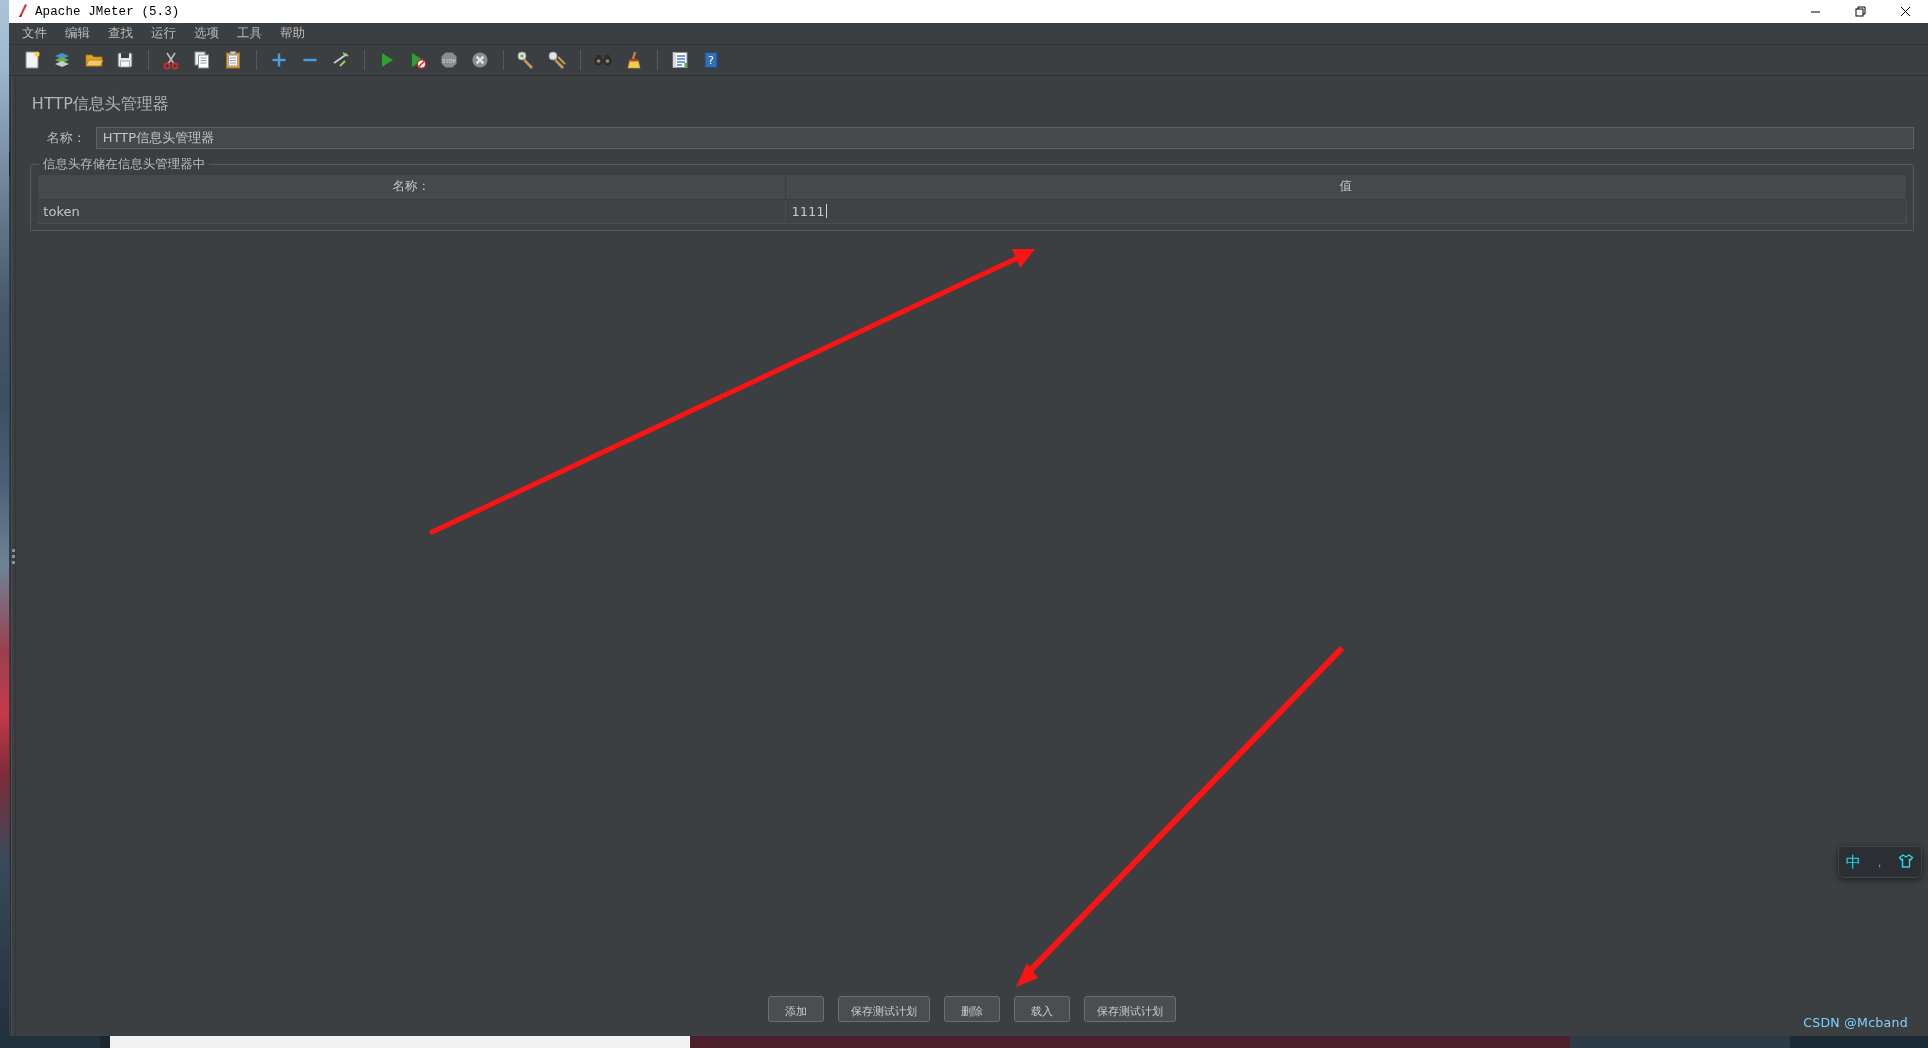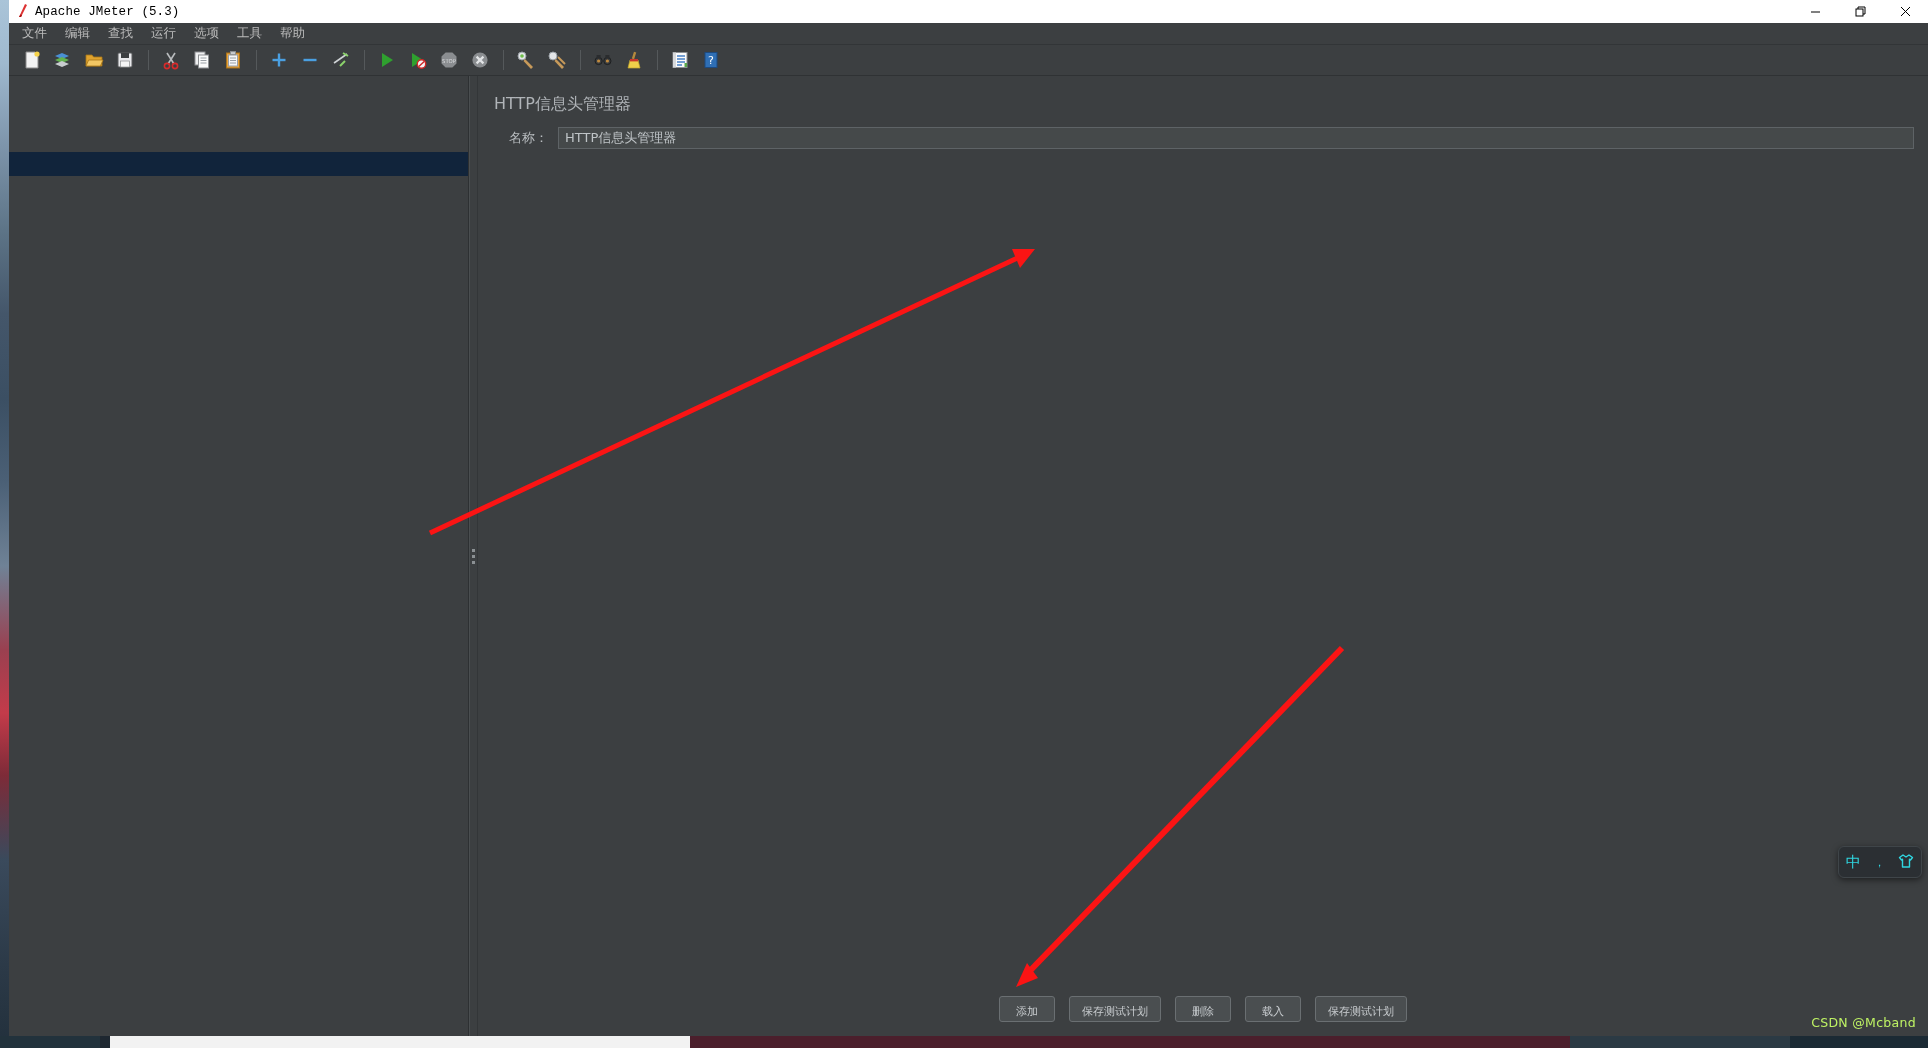--- a/index.html
+++ b/index.html
@@ -188,22 +188,22 @@
     min-width: 56px; height: 26px;
     background: #4a4e50; color: #c8cccf;
     border: 1px solid #6a6f72; border-radius: 3px;
     font-size: 11px; padding: 7px 12px;
     font-family: "DejaVu Sans", sans-serif;
     cursor: default;
   }
 
   
   #watermark {
-    position: absolute; right: 12px; bottom: 6px;
-    font-size: 12.5px; color: #bef264; letter-spacing: .3px;
+    position: absolute; right: 20px; bottom: 6px;
+    font-size: 12.5px; color: #7dd3fc; letter-spacing: .3px;
     font-family: "DejaVu Sans", sans-serif;
   }
 
   
   #ime-widget {
     position: absolute; right: 6px; top: 846px;
     width: 84px; height: 32px;
     background: #2b2f33; border: 1px solid #3f4549;
     border-radius: 6px;
     display: flex; align-items: center; justify-content: space-around;
@@ -493,20 +493,44 @@
     <div id="right-panel">
 
       <div id="panel-title">HTTP信息头管理器</div>
 
       <div class="form-row">
         <div class="form-label">名称：</div>
         <input class="form-input" type="text" value="HTTP信息头管理器" style="">
       </div>
 
 
+      <div id="headers-group">
+        <div id="headers-group-title">信息头存储在信息头管理器中</div>
+
+        <table class="headers-table">
+          <colgroup>
+              <col style="width:40%">
+              <col style="width:60%">
+            </colgroup>
+          <thead>
+            <tr>
+              <th>名称：</th>
+              <th>值</th>
+            </tr>
+          </thead>
+          <tbody>
+            <tr>
+              <td>token</td>
+              <td class="editing">
+                <span>1111</span><span class="caret"></span>
+              </td>
+            </tr>
+          </tbody>
+        </table>
+      </div>
 
       <div id="btn-bar">
         <button class="jm-btn">添加</button>
         <button class="jm-btn">保存测试计划</button>
         <button class="jm-btn">删除</button>
         <button class="jm-btn">载入</button>
         <button class="jm-btn">保存测试计划</button>
       </div>
 
       <div id="watermark">CSDN @Mcband</div>

